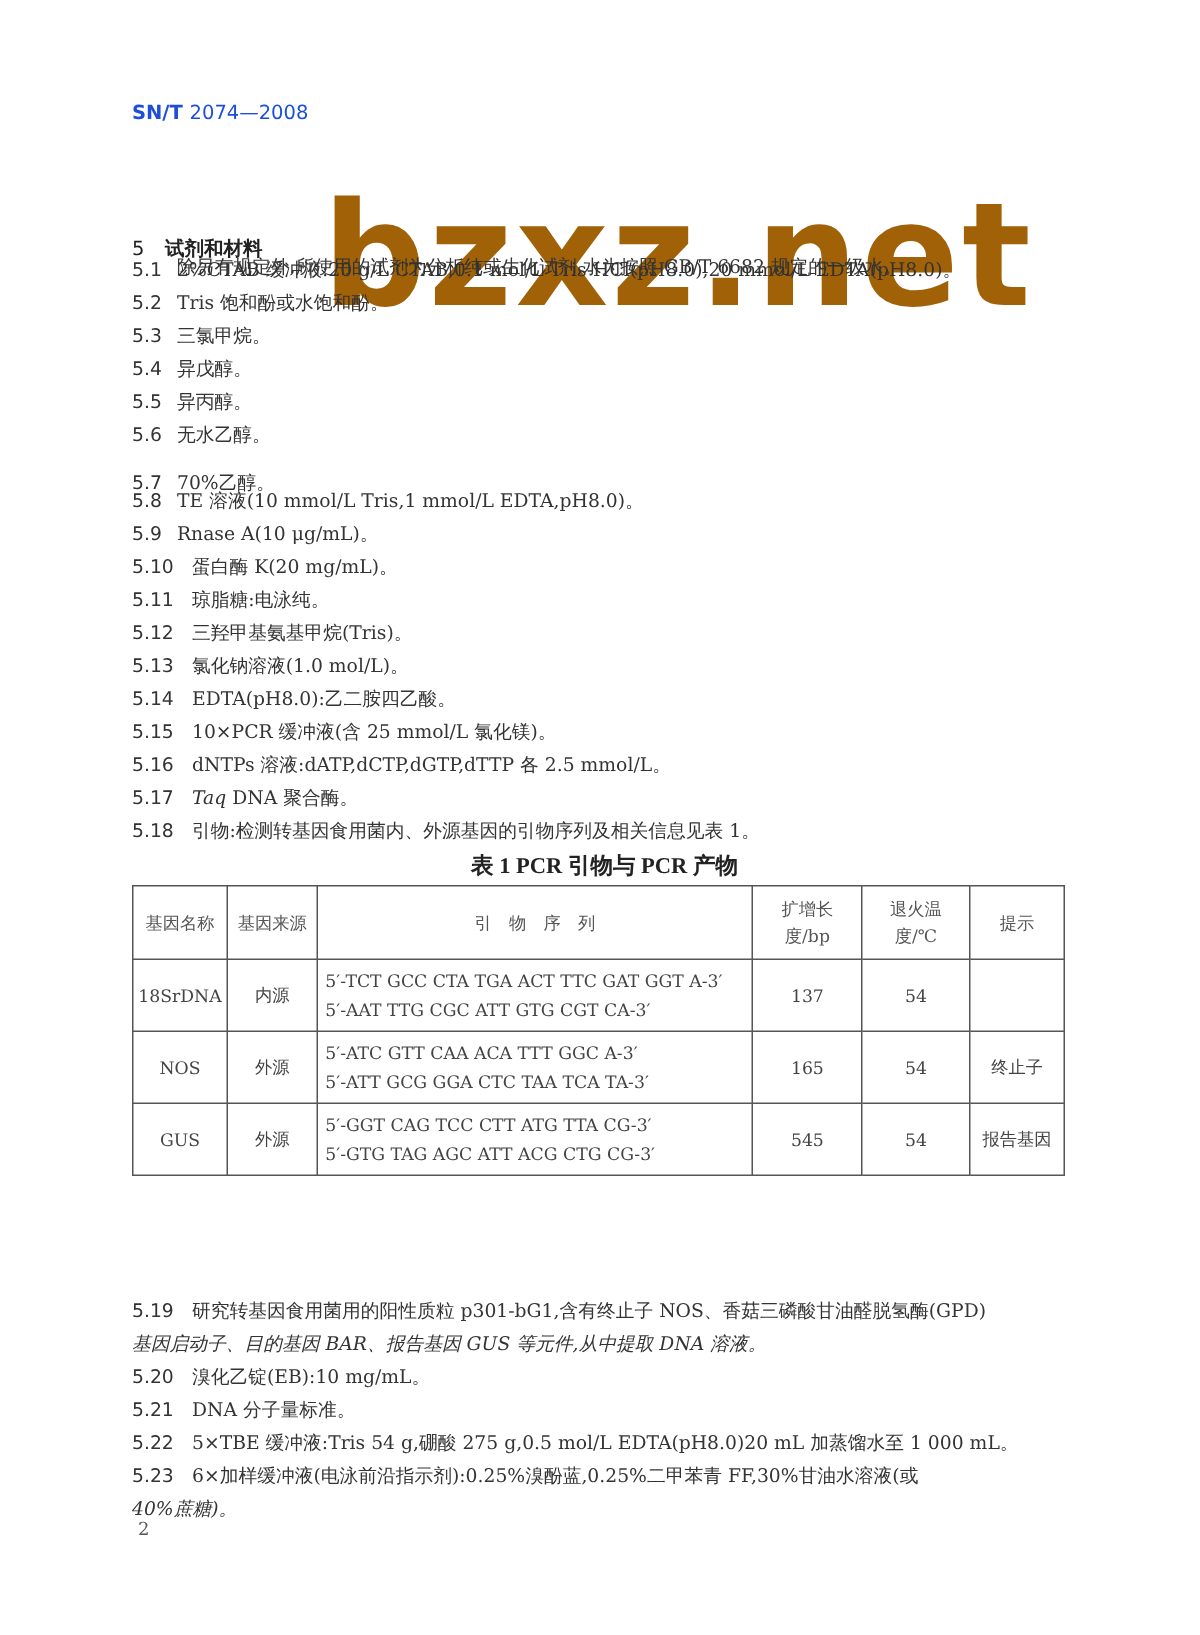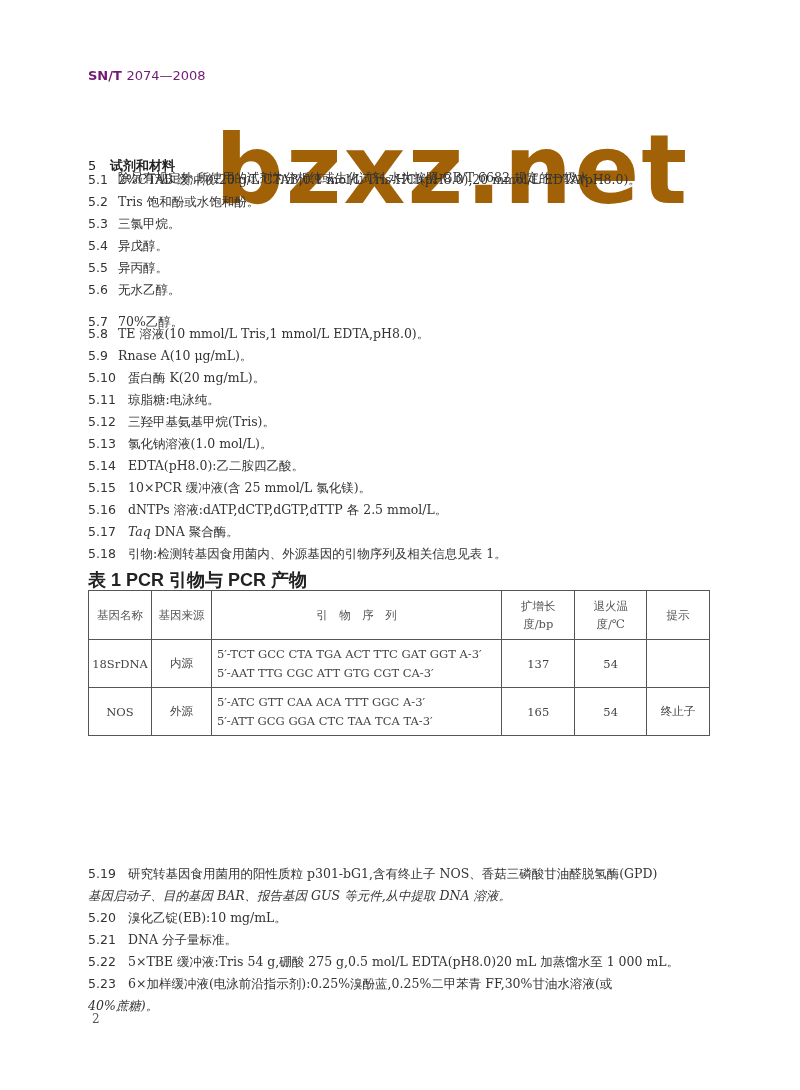--- a/index.html
+++ b/index.html
@@ -11,21 +11,21 @@
   .watermark {
     position: absolute; left: 215px; top: 122px;
     font-family: "DejaVu Sans", "Liberation Sans", sans-serif;
     font-weight: bold; font-size: 96px; letter-spacing: 2px;
     color: #a16207; line-height: 1; z-index: 0;
     user-select: none;
   }
   .page-header {
     position: absolute; left: 88px; top: 68px;
     font-family: "DejaVu Sans", "Liberation Sans", sans-serif;
-    font-size: 13px; font-weight: bold; color: #701a75;
+    font-size: 13px; font-weight: bold; color: #1d4ed8;
     z-index: 1;
   }
   .page-header .std-num { font-weight: normal; }
   .content { position: absolute; left: 88px; top: 0; width: 630px; z-index: 1; }
   .section-heading {
     position: absolute; top: 118px; left: 0;
     font-family: "DejaVu Sans", "Liberation Sans", sans-serif;
     font-size: 13px; font-weight: bold; color: #222; margin-top: 39px;
   }
   .section-heading .sec-num { display: inline-block; width: 22px; font-weight: normal; }
@@ -34,23 +34,23 @@
   }
   .line .num {
     font-family: "DejaVu Sans", "Liberation Sans", sans-serif;
     display: inline-block; color: #333; font-size: 12.5px;
   }
   .line .num.w1 { width: 30px; }
   .line .num.w2 { width: 40px; }
   .intro { left: 30px; margin-top: 20px; }
   .cont { left: 0; font-style: italic; }
   .table-caption {
-    position: absolute; left: 0; width: 630px; top: 548px; text-align: left;
-    font-family: Liberation Sans, sans-serif;
-    font-weight: bold; font-size: 18px; color: #222;
+    position: absolute; left: 0; width: 630px; top: 548px; text-align: center;
+    font-family: Liberation Serif, serif;
+    font-weight: bold; font-size: 15px; color: #222;
   }
   table.pcr {
     position: absolute; left: 0; top: 570px;
     border-collapse: collapse; width: 622px;
     font-size: 11.5px; color: #444;
   }
   table.pcr td, table.pcr th {
     border: 1.5px solid #555; text-align: center; vertical-align: middle; padding: 0; font-weight: normal;
   }
   table.pcr th { height: 48px; line-height: 18px; color: #555; }
@@ -132,20 +132,31 @@
         <td>NOS</td>
         <td>外源</td>
         <td class="seq">
             <div>5′-ATC GTT CAA ACA TTT GGC A-3′</div>
             <div>5′-ATT GCG GGA CTC TAA TCA TA-3′</div>
           </td>
         <td>165</td>
         <td>54</td>
         <td>终止子</td>
       </tr>
+      <tr>
+        <td>GUS</td>
+        <td>外源</td>
+        <td class="seq">
+            <div>5′-GGT CAG TCC CTT ATG TTA CG-3′</div>
+            <div>5′-GTG TAG AGC ATT ACG CTG CG-3′</div>
+          </td>
+        <td>545</td>
+        <td>54</td>
+        <td>报告基因</td>
+      </tr>
     </tbody>
   </table>
 
   <div class="line" style="top:866px"><span class="num w2">5.19</span><span>研究转基因食用菌用的阳性质粒 p301-bG1,含有终止子 NOS、香菇三磷酸甘油醛脱氢酶(GPD)</span></div>
   <div class="line cont" style="top:888px">基因启动子、目的基因 BAR、报告基因 GUS 等元件,从中提取 DNA 溶液。</div>
   <div class="line" style="top:910px"><span class="num w2">5.20</span><span>溴化乙锭(EB):10 mg/mL。</span></div>
   <div class="line" style="top:932px"><span class="num w2">5.21</span><span>DNA 分子量标准。</span></div>
   <div class="line" style="top:954px"><span class="num w2">5.22</span><span>5×TBE 缓冲液:Tris 54 g,硼酸 275 g,0.5 mol/L EDTA(pH8.0)20 mL 加蒸馏水至 1 000 mL。</span></div>
   <div class="line" style="top:976px"><span class="num w2">5.23</span><span>6×加样缓冲液(电泳前沿指示剂):0.25%溴酚蓝,0.25%二甲苯青 FF,30%甘油水溶液(或</span></div>
   <div class="line cont" style="top:998px">40%蔗糖)。</div>

